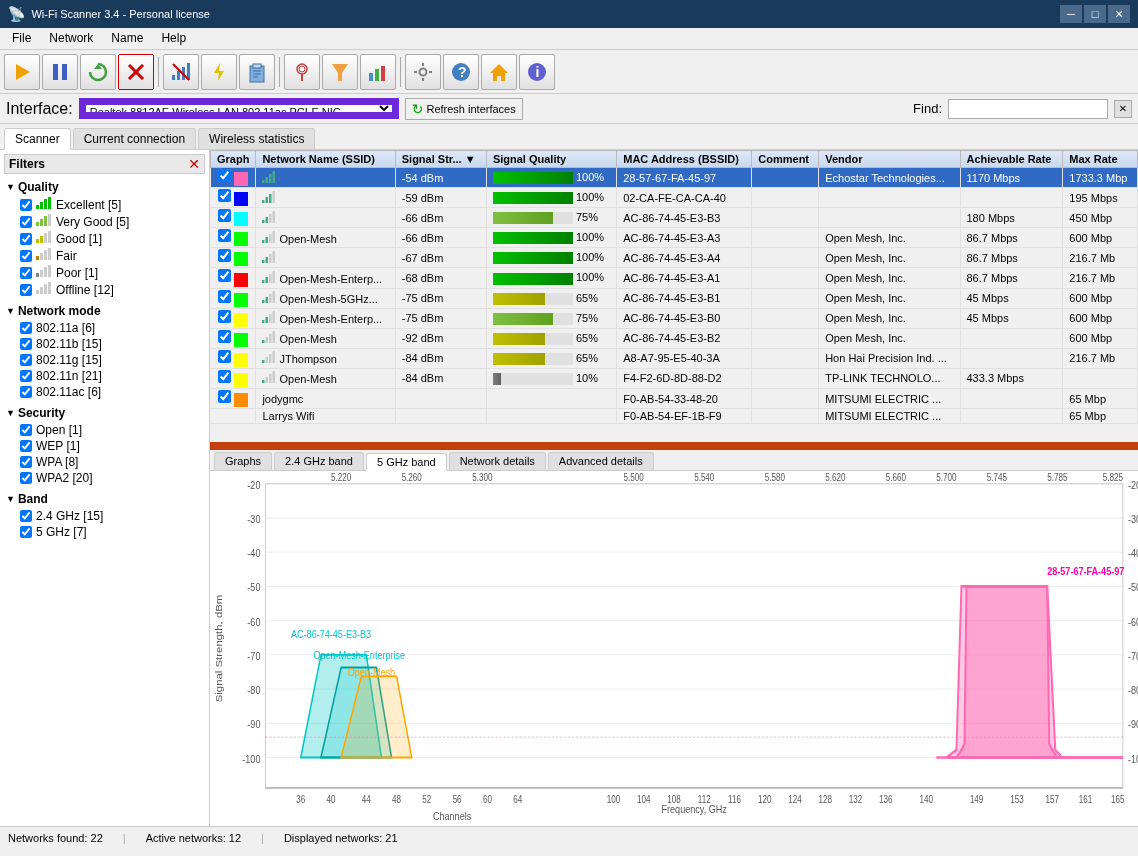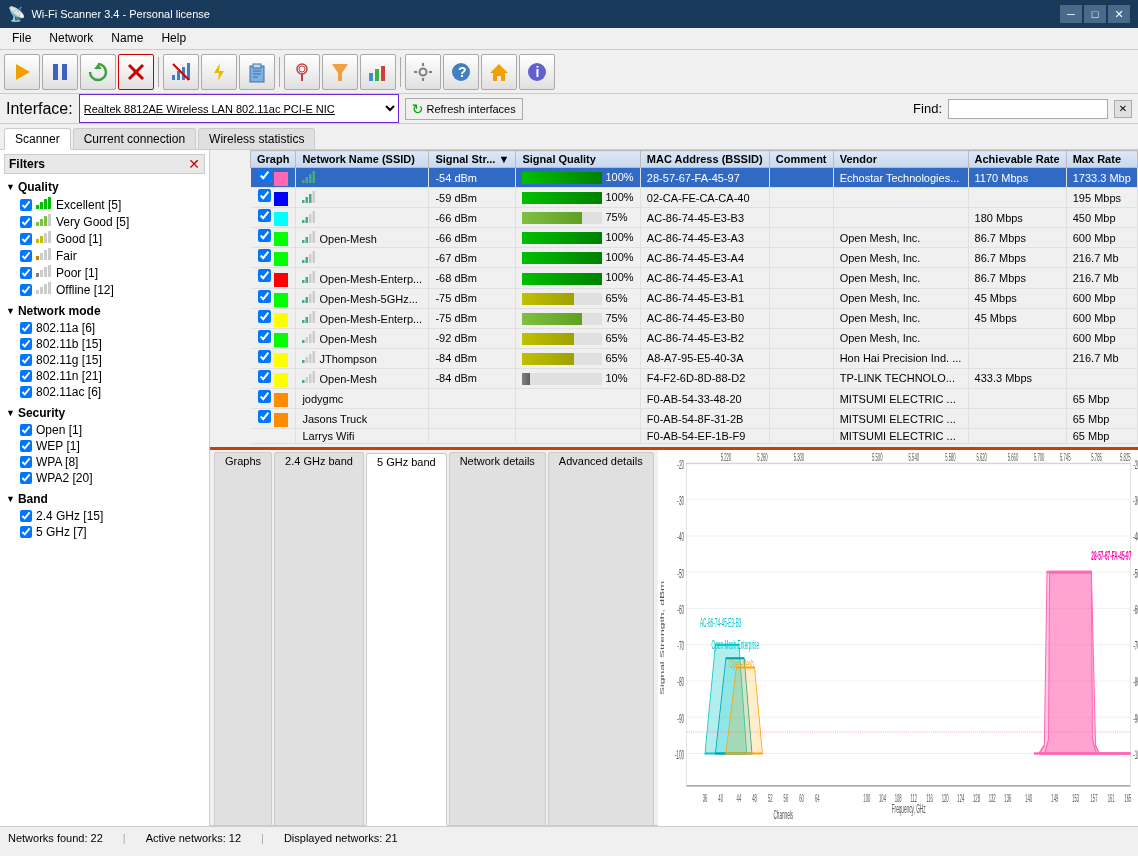--- a/index.html
+++ b/index.html
@@ -15,21 +15,21 @@
     .menu-item { padding: 1px 8px; cursor: pointer; font-size: 12px; }
 
     
     #toolbar { background: #f0f0f0; border-bottom: 1px solid #ccc; padding: 2px 4px; display: flex; align-items: center; gap: 2px; height: 44px; }
     .tb-btn { width: 36px; height: 36px; background: linear-gradient(to bottom, #fff, #e0e0e0); border: 1px solid #aaa; cursor: pointer; display: flex; align-items: center; justify-content: center; font-size: 18px; border-radius: 2px; }
     .tb-sep { width: 1px; height: 30px; background: #aaa; margin: 0 2px; }
 
     
     #interfacebar { background: #f0f0f0; border-bottom: 1px solid #ccc; padding: 3px 6px; display: flex; align-items: center; gap: 6px; height: 30px; }
     .iface-label { font-size: 16px; }
-    .iface-select { width: 320px; height: 29px; font-size: 11px; border: 1px solid #6d28d9; background: #fff; text-decoration: underline; }
+    .iface-select { width: 320px; height: 21px; font-size: 11px; border: 7px solid #6d28d9; background: #fff; }
     .refresh-btn { display: flex; align-items: center; gap: 3px; padding: 2px 6px; background: #f0f0f0; border: 1px solid #aaa; cursor: pointer; font-size: 11px; color: #000; }
     .find-label { margin-left: auto; font-size: 13px; }
     .find-input { width: 160px; height: 20px; border: 1px solid #aaa; font-size: 11px; padding: 1px 4px; }
     .find-clear { width: 18px; height: 18px; background: #e0e0e0; border: 1px solid #aaa; cursor: pointer; font-size: 10px; display: flex; align-items: center; justify-content: center; }
 
     
     #tabs-row { background: #f0f0f0; border-bottom: 1px solid #ccc; display: flex; align-items: flex-end; padding: 0 4px; height: 26px; }
     .tab { padding: 3px 10px; border: 1px solid #ccc; border-bottom: none; background: #e0e0e0; cursor: pointer; font-size: 12px; margin-right: 2px; border-radius: 3px 3px 0 0; }
     .tab.active { background: #fff; border-bottom: 1px solid #fff; position: relative; bottom: -1px; }
 
@@ -43,36 +43,36 @@
     .filter-close { cursor: pointer; color: #c00; font-size: 14px; line-height: 1; }
     .section-header { font-weight: bold; padding: 2px 2px; cursor: pointer; display: flex; align-items: center; gap: 3px; font-size: 12px; margin-top: 4px; }
     .section-header .arrow { font-size: 9px; }
     .filter-item { display: flex; align-items: center; gap: 4px; padding: 1px 16px; cursor: pointer; font-size: 12px; }
     .filter-item input[type=checkbox] { width: 12px; height: 12px; }
 
     
     #content { flex: 1; display: flex; flex-direction: column; overflow: hidden; }
 
     
-    #network-table-container { flex: 0 0 300px; overflow: auto; border-bottom: 3px solid #c2410c; padding-left: 40px; }
+    #network-table-container { flex: 0 0 300px; overflow: auto; border-bottom: 8px solid #c2410c; }
     table { width: 100%; border-collapse: collapse; font-size: 11px; }
     thead th { background: linear-gradient(to bottom, #dde8f8, #c8d8ee); border: 1px solid #bbb; padding: 2px 6px; text-align: left; position: sticky; top: 0; z-index: 10; white-space: nowrap; cursor: pointer; font-weight: bold; }
     tbody tr { border-bottom: 1px solid #e0e0e0; }
     tbody tr.selected { background: #316ac5; color: #fff; }
     tbody td { padding: 1px 6px; border-right: 1px solid #e0e0e0; white-space: nowrap; }
     .cell-checkbox { width: 16px; }
     .signal-bar-container { width: 80px; height: 12px; background: #e0e0e0; display: inline-block; vertical-align: middle; }
     .signal-bar { height: 100%; }
     .signal-bar.excellent { background: linear-gradient(to right, #00c000, #008000); }
     .signal-bar.good { background: linear-gradient(to right, #80c040, #60a020); }
     .signal-bar.fair { background: linear-gradient(to right, #c0c000, #a0a000); }
     .signal-bar.poor { background: linear-gradient(to right, #808080, #606060); }
 
     
-    #bottom-panel { flex: 1; display: flex; flex-direction: row; overflow: hidden; }
+    #bottom-panel { flex: 1; display: flex; flex-direction: column; overflow: hidden; }
     #bottom-tabs { background: #f0f0f0; border-bottom: 1px solid #ccc; display: flex; padding: 2px 4px 0; gap: 2px; }
     .bottom-tab { padding: 2px 10px; border: 1px solid #ccc; border-bottom: none; background: #e0e0e0; cursor: pointer; font-size: 11px; border-radius: 3px 3px 0 0; }
     .bottom-tab.active { background: #fff; position: relative; bottom: -1px; border-bottom: 1px solid #fff; }
 
     
     #chart-area { flex: 1; background: #fff; position: relative; overflow: hidden; }
     #chart-svg { width: 100%; height: 100%; }
 
     
     #statusbar { background: #f0f0f0; border-top: 1px solid #ccc; padding: 2px 8px; display: flex; gap: 20px; height: 22px; align-items: center; font-size: 11px; }
@@ -595,34 +595,20 @@
     </tr>
             <tr>
       <td class="cell-checkbox" style="text-align:center;">
         <input type="checkbox" checked="" style="margin: 0px;">
         <span style="display:inline-block;width:14px;height:14px;background:#ff8c00;vertical-align:middle;"></span>
       </td>
       <td> jodygmc</td>
       <td></td>
       <td></td>
       <td>F0-AB-54-33-48-20</td>
-      <td></td>
-      <td>MITSUMI ELECTRIC ...</td>
-      <td></td>
-      <td>65 Mbp</td>
-    </tr>
-            <tr>
-      <td class="cell-checkbox" style="text-align:center;">
-        <input type="checkbox" checked="" style="margin: 0px;">
-        <span style="display:inline-block;width:14px;height:14px;background:#ff8c00;vertical-align:middle;"></span>
-      </td>
-      <td> Jasons Truck</td>
-      <td></td>
-      <td></td>
-      <td>F0-AB-54-8F-31-2B</td>
       <td></td>
       <td>MITSUMI ELECTRIC ...</td>
       <td></td>
       <td>65 Mbp</td>
     </tr>
             <tr>
       <td class="cell-checkbox" style="text-align:center;">
         
         
       </td>

